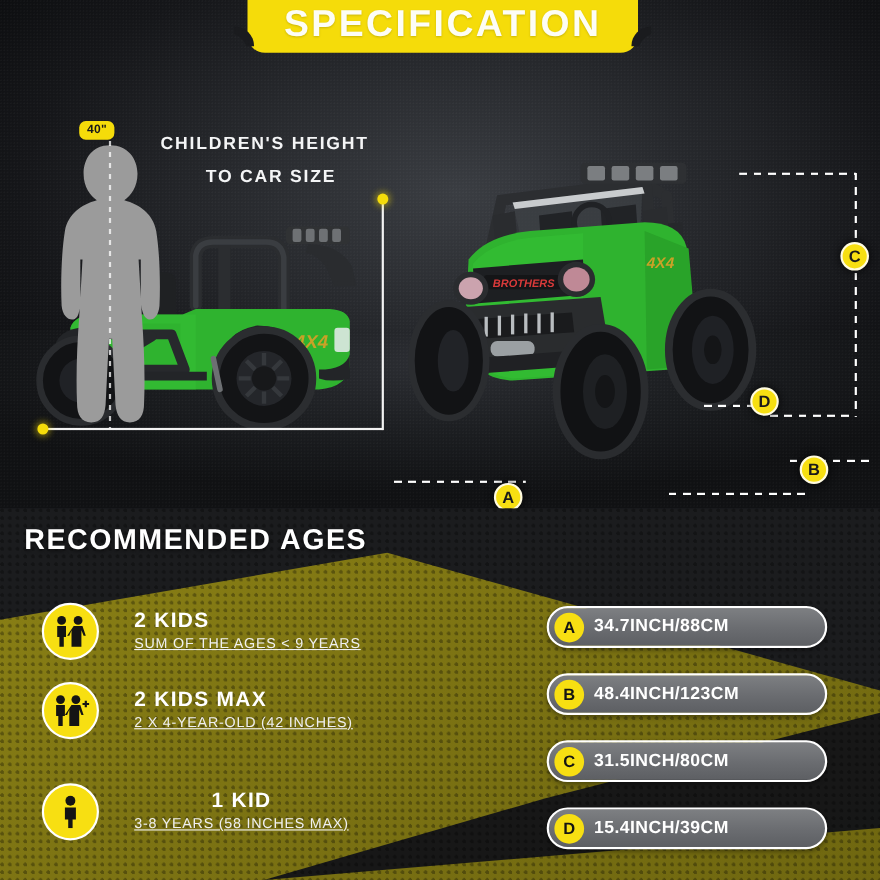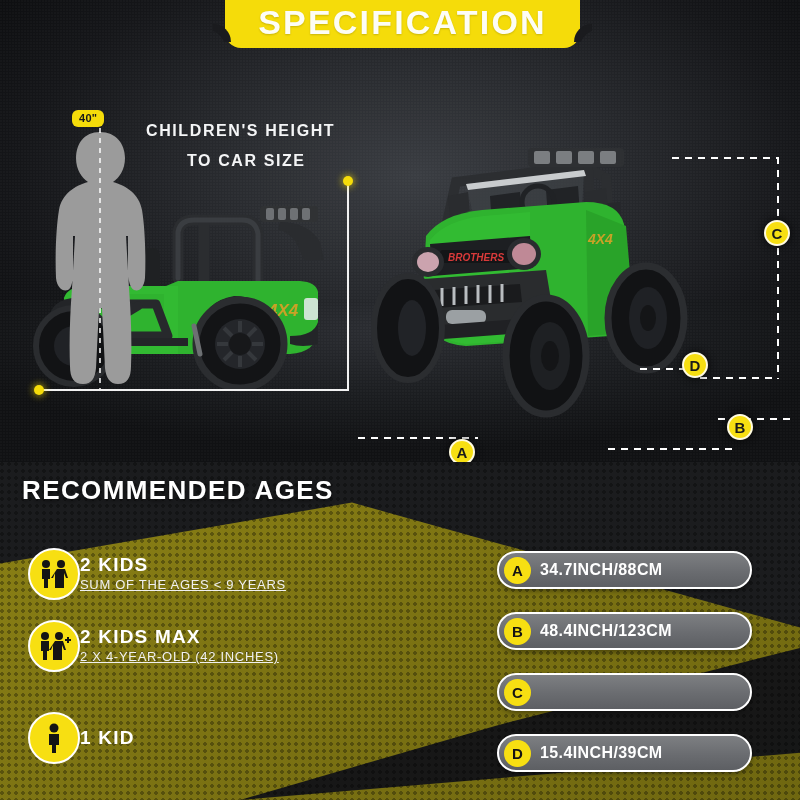--- a/index.html
+++ b/index.html
@@ -148,22 +148,22 @@
     background-image: radial-gradient(circle at 2px 2px, rgba(0,0,0,.30) 1.6px, transparent 1.9px);
     background-size: 7px 7px;
   }
   .ages-title {
     position: absolute; left: 22px; top: 475px;
     color: #ffffff; font-size: 26px; font-weight: bold; letter-spacing: 1.4px;
     z-index: 20; text-shadow: 0 2px 4px rgba(0,0,0,.5);
   }
 
   .age-row {
-    position: absolute; left: 28px; z-index: 20;
-    display: flex; align-items: center; gap: 0;
+    position: absolute; left: 38px; z-index: 20;
+    display: flex; align-items: center; gap: 32px;
   }
   .age-icon {
     width: 52px; height: 52px; border-radius: 50%;
     background: #F7DF12; border: 2px solid #ffffff;
     display: flex; align-items: center; justify-content: center;
     flex: 0 0 52px;
   }
   .age-title {
     color: #ffffff; font-size: 19px; font-weight: bold; letter-spacing: 1.2px;
     line-height: 1.15;
@@ -439,32 +439,34 @@
     <div class="age-icon">
       <svg width="22" height="30" viewBox="0 0 22 30">
         <g fill="#141414">
           <circle cx="11" cy="5" r="4.5"></circle>
           <path d="M6 11 h10 v11 h-3 v8 h-2 v-8 h-0 v8 h-2 v-8 h-3 z"></path>
         </g>
       </svg>
     </div>
     <div>
       <div class="age-title">1 KID</div>
+      <div class="age-sub">3-8 YEARS (58 INCHES MAX)</div>
     </div>
   </div>
 
   <div class="dim-pill" style="top:551px;">
     <div class="dim-badge">A</div>
     <div class="dim-text">34.7INCH/88CM</div>
   </div>
   <div class="dim-pill" style="top:612px;">
     <div class="dim-badge">B</div>
     <div class="dim-text">48.4INCH/123CM</div>
   </div>
   <div class="dim-pill" style="top:673px;">
     <div class="dim-badge">C</div>
+    <div class="dim-text">31.5INCH/80CM</div>
   </div>
   <div class="dim-pill" style="top:734px;">
     <div class="dim-badge">D</div>
     <div class="dim-text">15.4INCH/39CM</div>
   </div>
 
 </div>
 
 </body></html>

